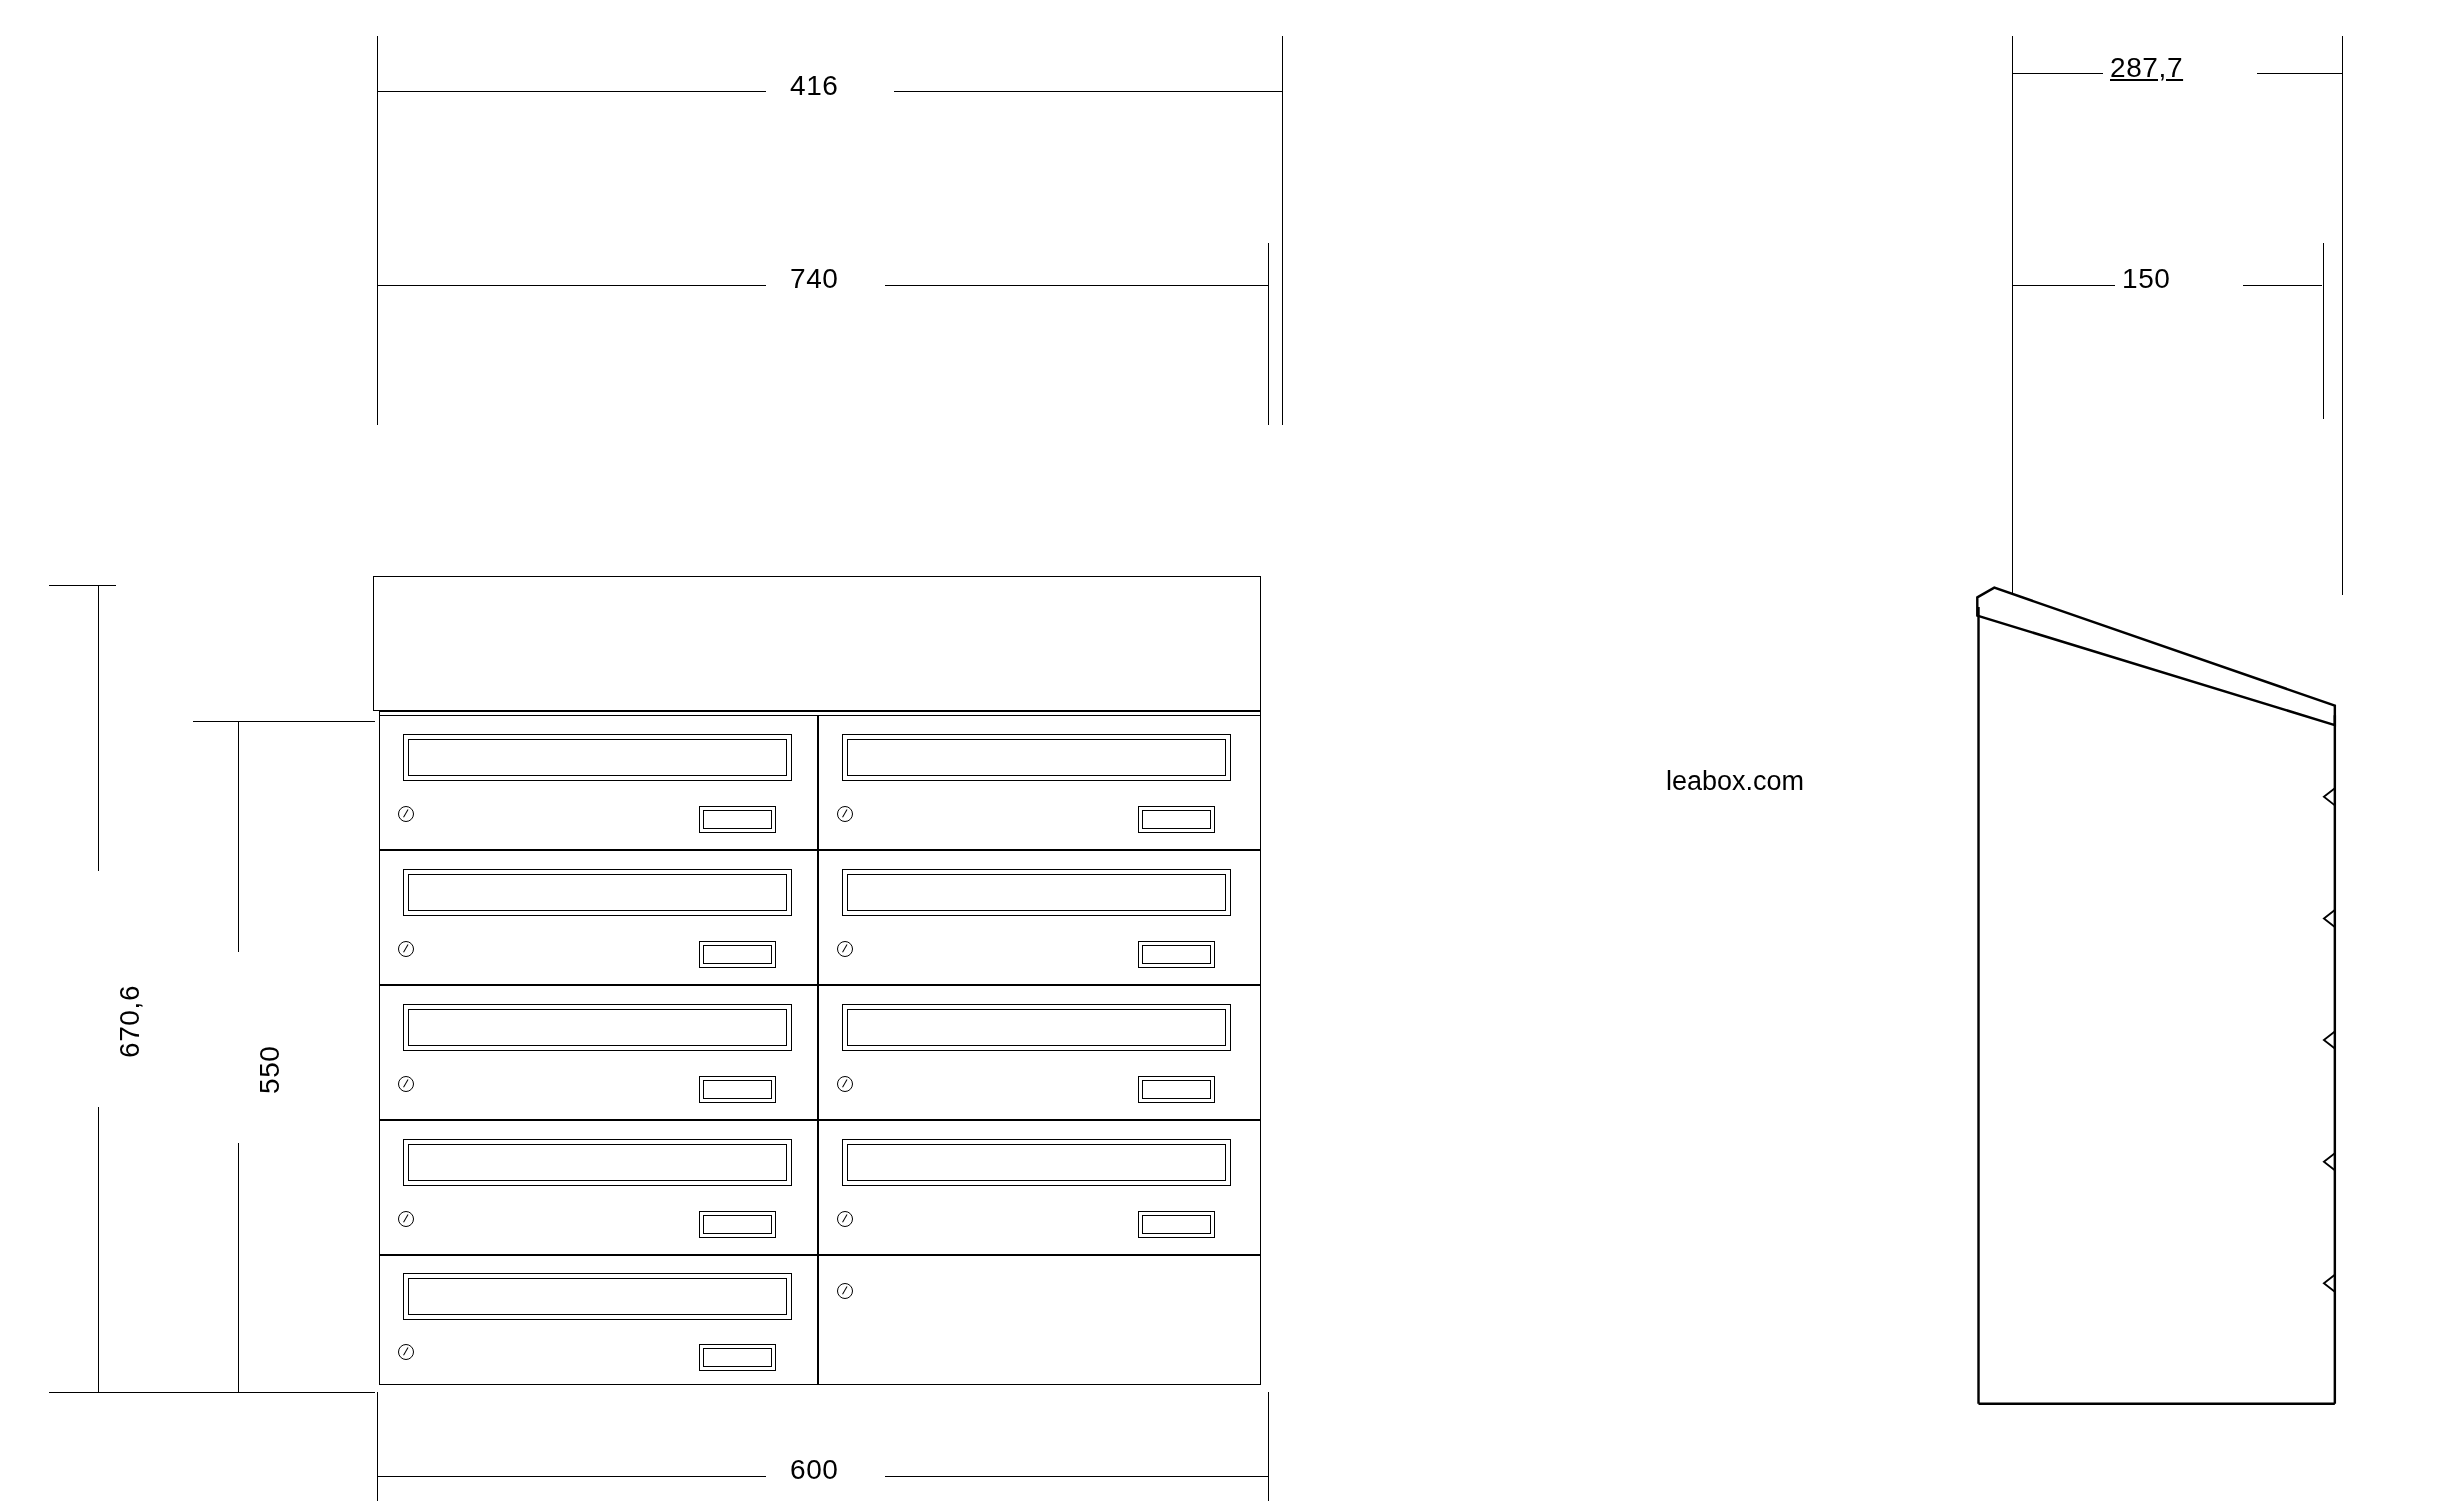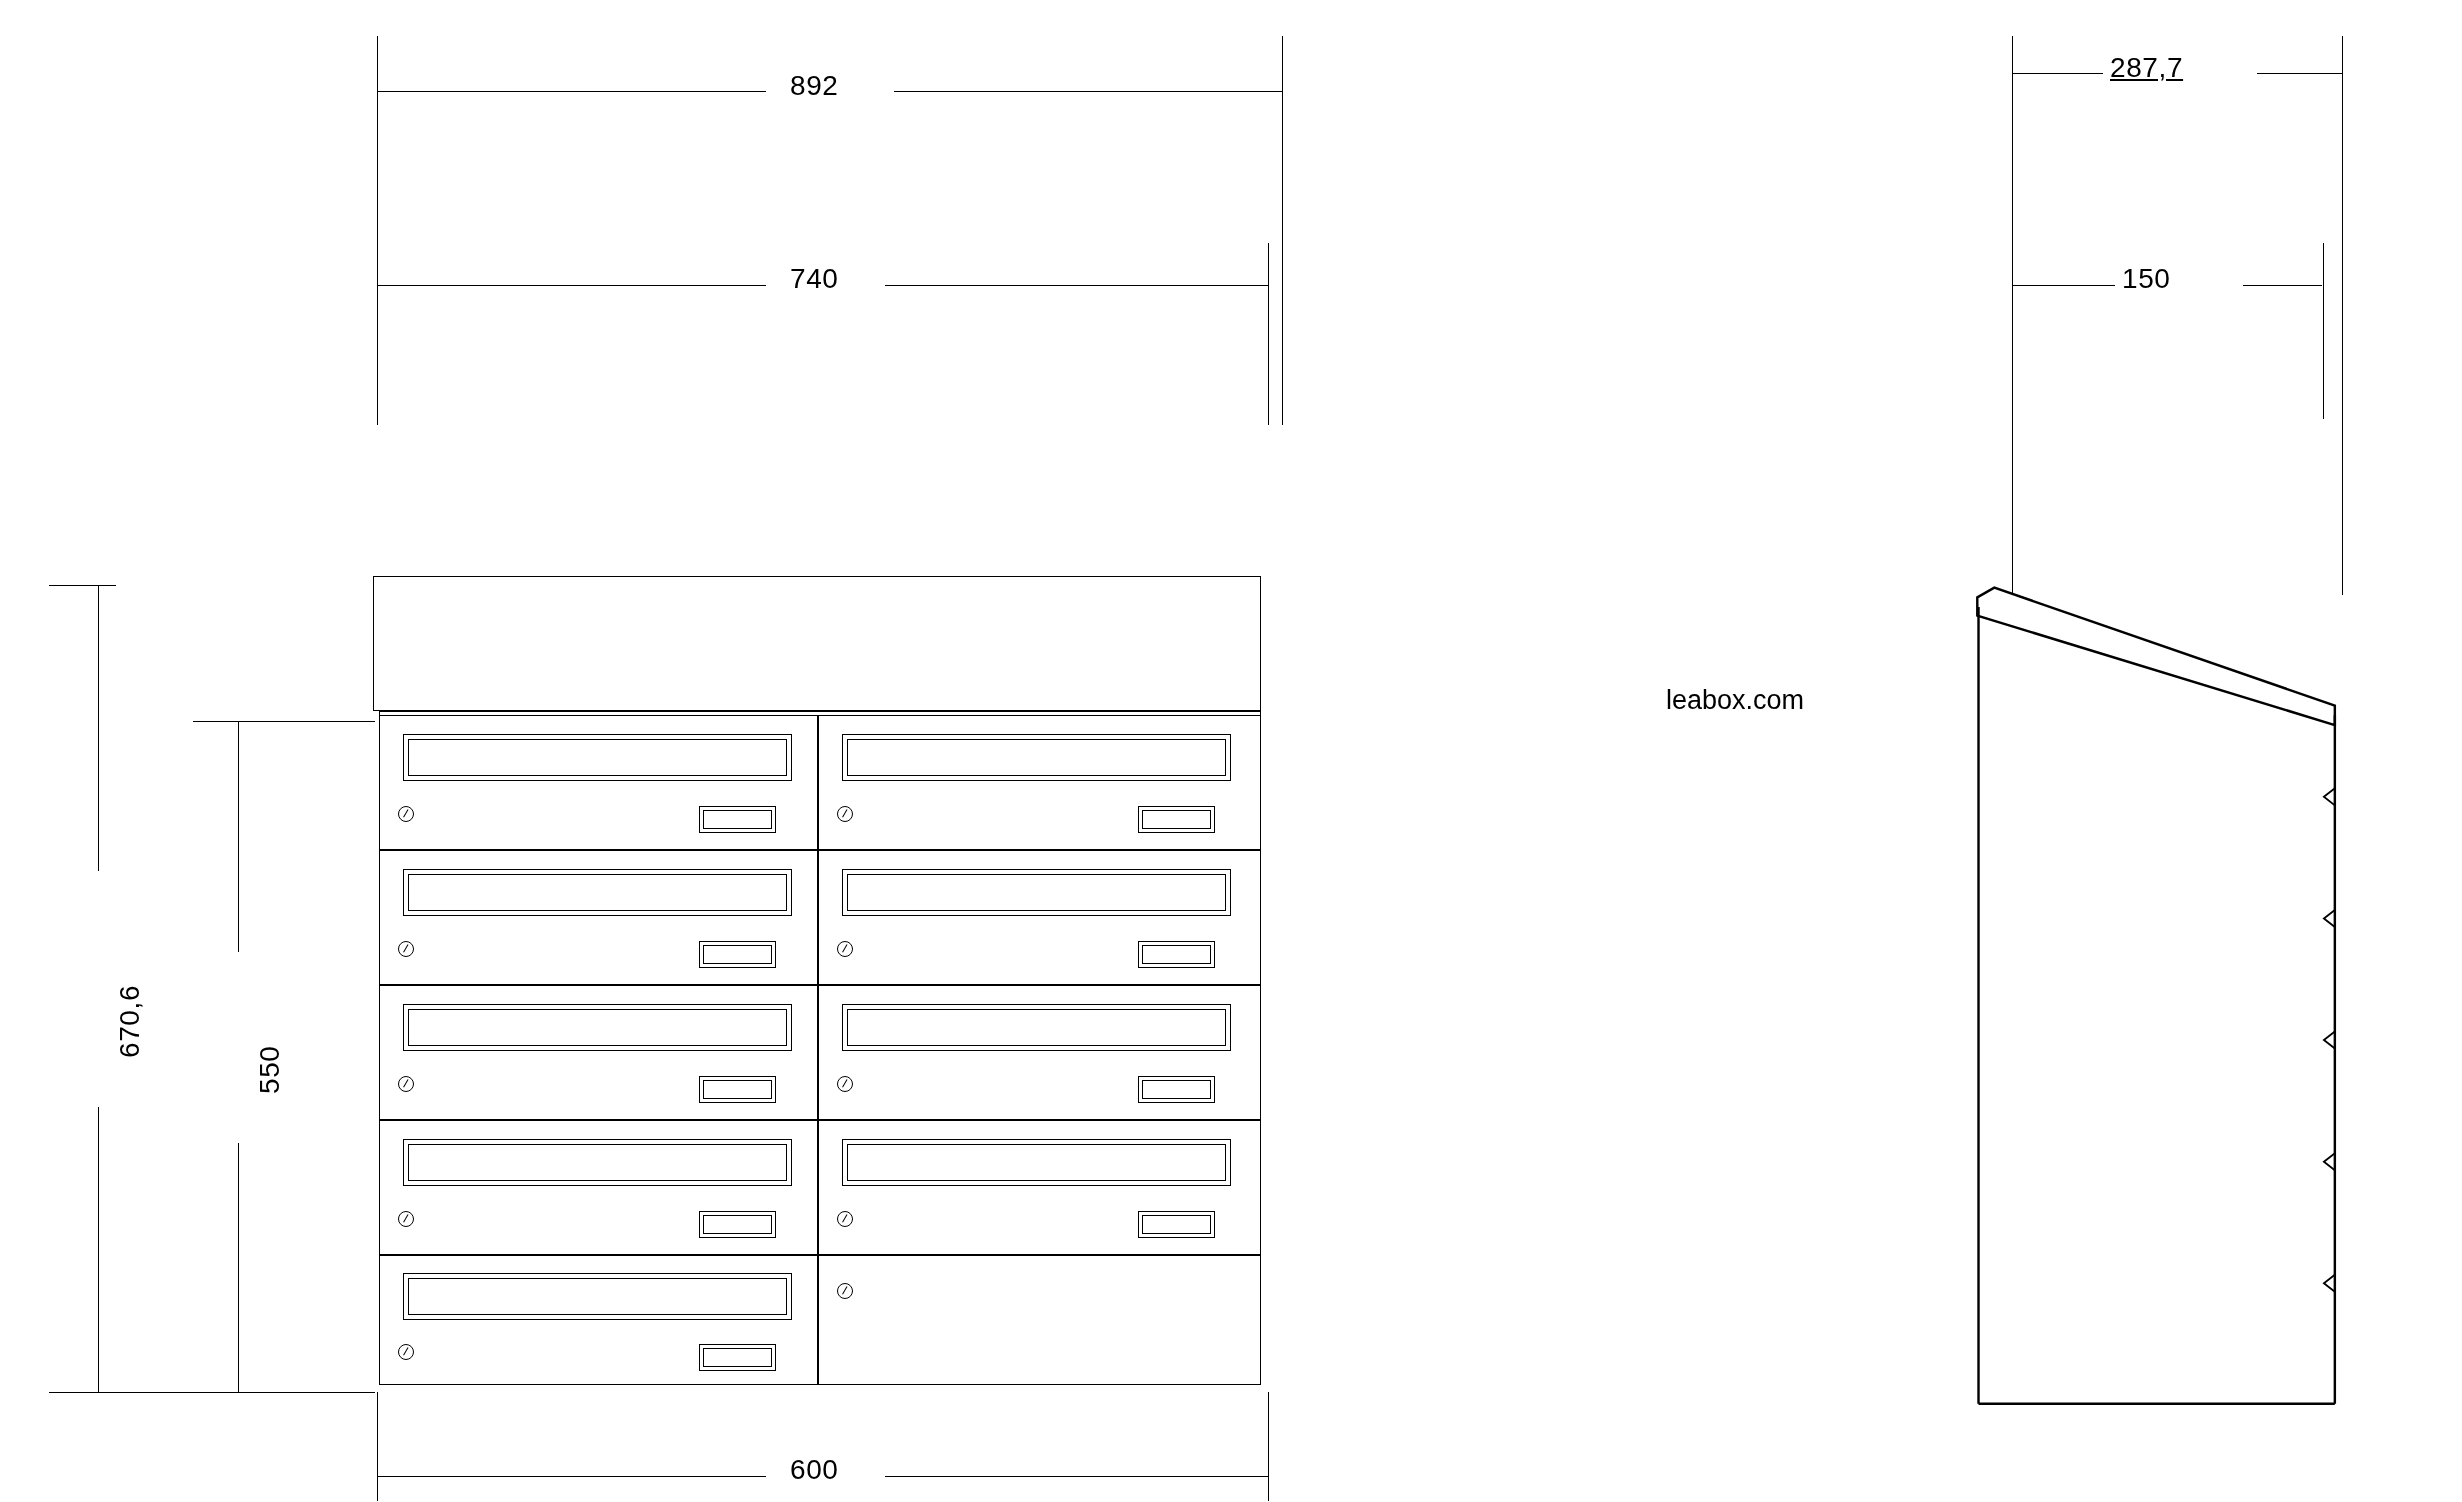--- a/index.html
+++ b/index.html
@@ -135,21 +135,21 @@
 </style>
 </head>
 <body>
 
 <div id="stage">
 
   <div class="vline" style="left:377px; top:36px; height:389px;"></div>
   <div class="vline" style="left:1282px; top:36px; height:389px;"></div>
   <div class="hline" style="left:377px; top:91px; width:389px;"></div>
   <div class="hline" style="left:894px; top:91px; width:389px;"></div>
-  <div class="dimtext" style="left:790px; top:70px;">892</div>
+  <div class="dimtext" style="left:790px; top:70px;">416</div>
 
   <div class="vline" style="left:377px; top:243px; height:182px;"></div>
   <div class="vline" style="left:1268px; top:243px; height:182px;"></div>
   <div class="hline" style="left:377px; top:285px; width:389px;"></div>
   <div class="hline" style="left:885px; top:285px; width:383px;"></div>
   <div class="dimtext" style="left:790px; top:263px;">740</div>
 
   <div class="hline" style="left:49px; top:585px; width:67px;"></div>
   <div class="hline" style="left:49px; top:1392px; width:195px;"></div>
   <div class="vline" style="left:98px; top:585px; height:286px;"></div>
@@ -258,21 +258,21 @@
       <div class="nameplate" style="left:319px; top:88px; width:77px; height:27px;">
           <div class="nameplate-inner"></div>
         </div>
     </div>
     <div class="door" style="left:445px; top:679px; width:443px; height:130px;">
       <div class="lock" style="left:18px; top:27px;"></div>
     </div>
 
   </div>
 
-  <div class="brandtext" style="left:1666px; top:685px;">leabox.com</div>
+  <div class="brandtext" style="left:1666px; top:766px;">leabox.com</div>
 
   <div class="vline" style="left:2012px; top:36px; height:559px;"></div>
   <div class="vline" style="left:2342px; top:36px; height:559px;"></div>
   <div class="hline" style="left:2012px; top:73px; width:91px;"></div>
   <div class="hline" style="left:2257px; top:73px; width:85px;"></div>
   <div class="dimtext" style="left:2110px; top:52px;text-decoration:underline;">287,7</div>
 
   <div class="vline" style="left:2012px; top:243px; height:176px;"></div>
   <div class="vline" style="left:2323px; top:243px; height:176px;"></div>
   <div class="hline" style="left:2012px; top:285px; width:103px;"></div>

